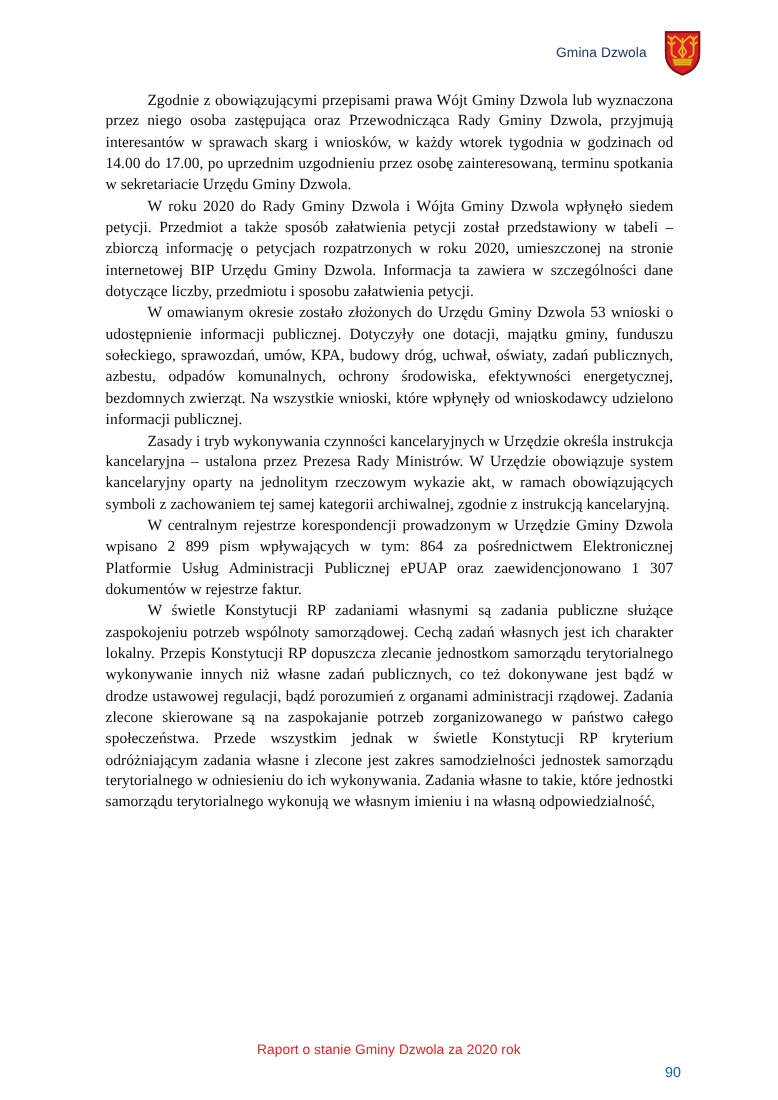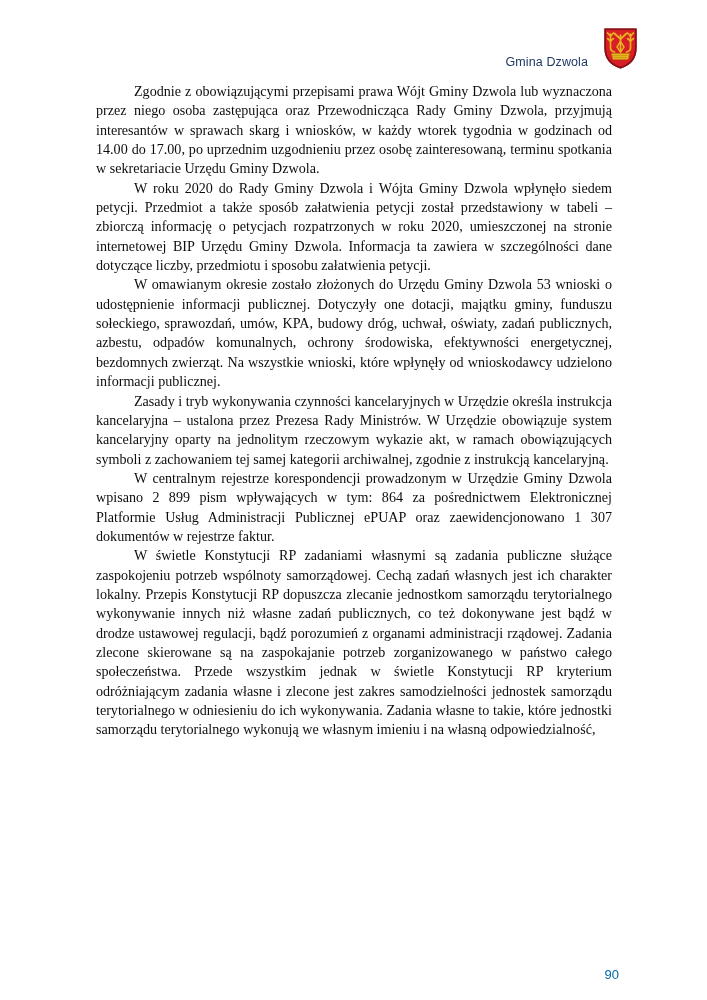--- a/index.html
+++ b/index.html
@@ -25,21 +25,21 @@
     height: 1000px;
     background: #ffffff;
   }
 
   
   .page-header {
     position: absolute;
     top: 28px;
     right: 70px;
     display: flex;
-    align-items: flex-end;
+    align-items: center;
     gap: 16px;
   }
   .header-title {
     font-family: "Liberation Sans", "DejaVu Sans", sans-serif;
     font-size: 12.5px;
     color: #1f3864;
     letter-spacing: 0.1px;
     white-space: nowrap;
     line-height: 1;
     padding-bottom: 1px;
@@ -151,16 +151,17 @@
   <div class="content">
     <p>Zgodnie z obowiązującymi przepisami prawa Wójt Gminy Dzwola lub wyznaczona przez niego osoba zastępująca oraz Przewodnicząca Rady Gminy Dzwola, przyjmują interesantów w sprawach skarg i wniosków, w każdy wtorek tygodnia w godzinach od 14.00 do 17.00, po uprzednim uzgodnieniu przez osobę zainteresowaną, terminu spotkania w sekretariacie Urzędu Gminy Dzwola.</p>
     <p>W roku 2020 do Rady Gminy Dzwola i Wójta Gminy Dzwola wpłynęło siedem petycji. Przedmiot a także sposób załatwienia petycji został przedstawiony w tabeli – zbiorczą informację o petycjach rozpatrzonych w roku 2020, umieszczonej na stronie internetowej BIP Urzędu Gminy Dzwola. Informacja ta zawiera w szczególności dane dotyczące liczby, przedmiotu i sposobu załatwienia petycji.</p>
     <p>W omawianym okresie zostało złożonych do Urzędu Gminy Dzwola 53 wnioski o udostępnienie informacji publicznej. Dotyczyły one dotacji, majątku gminy, funduszu sołeckiego, sprawozdań, umów, KPA, budowy dróg, uchwał, oświaty, zadań publicznych, azbestu, odpadów komunalnych, ochrony środowiska, efektywności energetycznej, bezdomnych zwierząt. Na wszystkie wnioski, które wpłynęły od wnioskodawcy udzielono informacji publicznej.</p>
     <p>Zasady i tryb wykonywania czynności kancelaryjnych w Urzędzie określa instrukcja kancelaryjna – ustalona przez Prezesa Rady Ministrów. W Urzędzie obowiązuje system kancelaryjny oparty na jednolitym rzeczowym wykazie akt, w ramach obowiązujących symboli z zachowaniem tej samej kategorii archiwalnej, zgodnie z instrukcją kancelaryjną.</p>
     <p>W centralnym rejestrze korespondencji prowadzonym w Urzędzie Gminy Dzwola wpisano 2 899 pism wpływających w tym: 864 za pośrednictwem Elektronicznej Platformie Usług Administracji Publicznej ePUAP oraz zaewidencjonowano 1 307 dokumentów w rejestrze faktur.</p>
     <p>W świetle Konstytucji RP zadaniami własnymi są zadania publiczne służące zaspokojeniu potrzeb wspólnoty samorządowej. Cechą zadań własnych jest ich charakter lokalny. Przepis Konstytucji RP dopuszcza zlecanie jednostkom samorządu terytorialnego wykonywanie innych niż własne zadań publicznych, co też dokonywane jest bądź w drodze ustawowej regulacji, bądź porozumień z organami administracji rządowej. Zadania zlecone skierowane są na zaspokajanie potrzeb zorganizowanego w państwo całego społeczeństwa. Przede wszystkim jednak w świetle Konstytucji RP kryterium odróżniającym zadania własne i zlecone jest zakres samodzielności jednostek samorządu terytorialnego w odniesieniu do ich wykonywania. Zadania własne to takie, które jednostki samorządu terytorialnego wykonują we własnym imieniu i na własną odpowiedzialność,</p>
   </div>
 
   <div class="page-footer">
+    <div class="footer-caption">Raport o stanie Gminy Dzwola za 2020 rok</div>
     <div class="page-number">90</div>
   </div>
 
 </div>
 
 </body></html>

